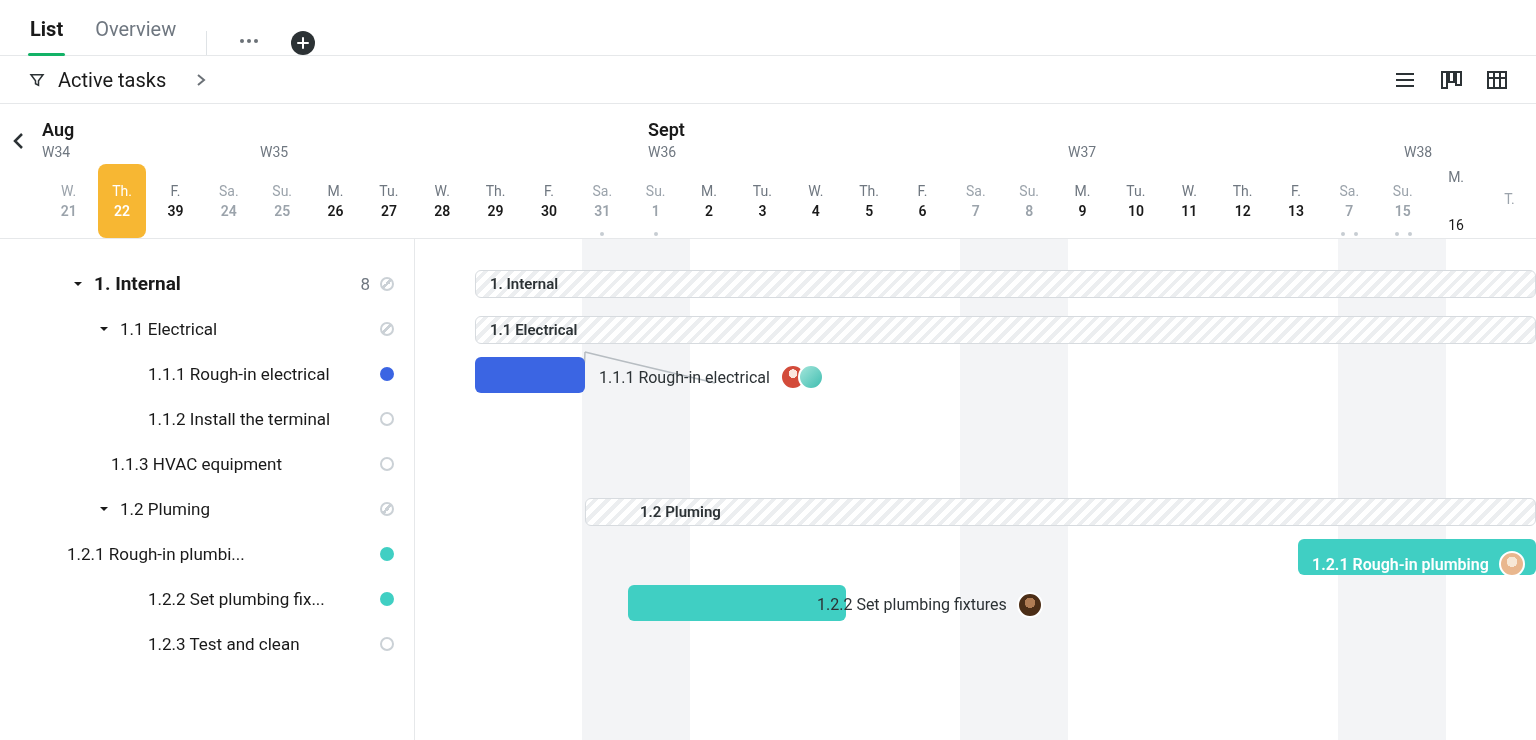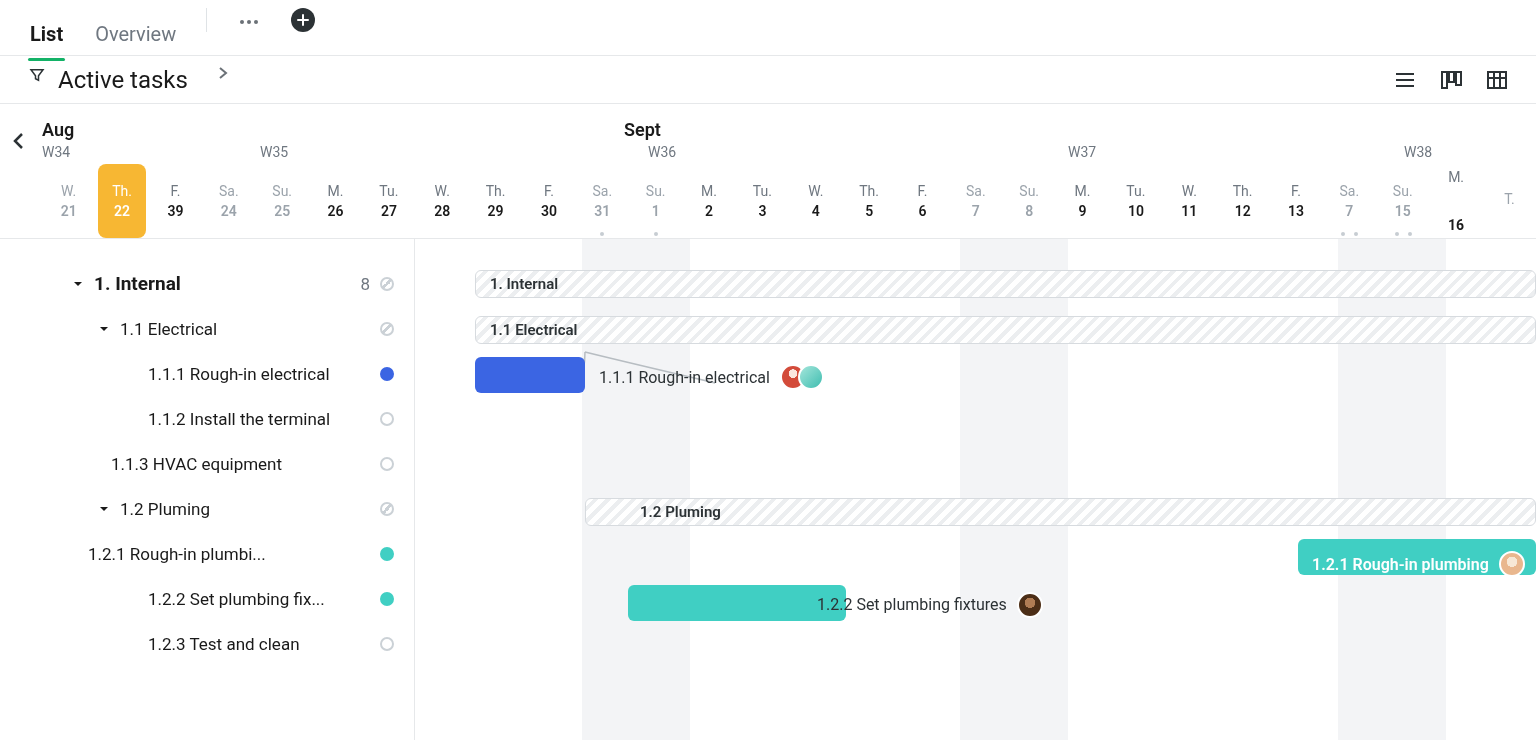--- a/index.html
+++ b/index.html
@@ -12,31 +12,31 @@
     --blue:#3b65e3;
     --teal:#40cfc3;
     --row-h:45px;
     --col-w:54px;
   }
   *{box-sizing:border-box;}
   html,body{margin:0;padding:0;font-family:-apple-system,BlinkMacSystemFont,"Segoe UI",Roboto,Helvetica,Arial,sans-serif;color:var(--text);background:#fff;}
   body{width:1536px;height:740px;overflow:hidden;}
 
   
-  .tabs{display:flex;align-items:flex-start;height:56px;padding:8px 28px;gap:28px;border-bottom:1px solid var(--border);}
+  .tabs{display:flex;align-items:flex-end;height:56px;padding:0 28px;gap:28px;border-bottom:1px solid var(--border);}
   .tab{font-size:20px;color:var(--muted);cursor:pointer;position:relative;padding:14px 2px;}
   .tab.active{color:var(--text);font-weight:700;}
   .tab.active::after{content:"";position:absolute;left:0;right:0;bottom:-1px;height:3px;background:#13b267;border-radius:2px;}
   .vsep{width:1px;height:24px;background:#dfe3e6;}
   .iconbtn{display:flex;align-items:center;justify-content:center;width:28px;height:28px;border-radius:50%;cursor:pointer;color:#6b7177;}
   .iconbtn.dark{background:#2c3235;color:#fff;width:24px;height:24px;font-size:15px;}
 
   
   .filter{display:flex;align-items:center;justify-content:space-between;height:48px;padding:0 28px;border-bottom:1px solid var(--border);}
-  .filter-left{display:flex;gap:12px;color:var(--text);font-size:24px;cursor:pointer;}
+  .filter-left{display:flex;align-items:center;gap:12px;color:var(--text);font-size:20px;cursor:pointer;}
   .filter-right{display:flex;align-items:center;gap:24px;color:#2c3235;}
   .view-icon{width:22px;height:22px;display:flex;align-items:center;justify-content:center;cursor:pointer;}
   svg{display:block;}
 
   
   .timeline-head{position:relative;padding-left:42px;border-bottom:1px solid var(--border);}
   .months{display:flex;height:36px;align-items:flex-end;font-size:18px;font-weight:600;}
   .months span{position:absolute;}
   .weeks{display:flex;height:24px;align-items:center;color:var(--muted);font-size:14px;}
   .weeks span{position:absolute;}
@@ -143,21 +143,21 @@
           <rect x="2" y="2" width="18" height="16"></rect>
           <path d="M2 8h18M8 2v16M14 2v16"></path>
         </svg>
     </div>
   </div>
 </div>
 
 <div class="timeline-head">
   <div class="months" id="months">
       <span style="left: 42px;">Aug</span>
-      <span style="left: 624px;">Sept</span>
+      <span style="left: 648px;">Sept</span>
     </div>
   <div class="weeks" id="weeks">
       <span style="left: 42px;">W34</span>
       <span style="left: 260px;">W35</span>
       <span style="left: 648px;">W36</span>
       <span style="left: 1032px; margin-left: 36px;">W37</span>
       <span style="left: 1404px;">W38</span>
     </div>
   <div class="back-arrow">
     <svg width="12" height="18" viewBox="0 0 12 18">
@@ -270,21 +270,21 @@
         <div class="dot2"></div>
       </div>
       <div class="day muted">
         <div class="dow">Su.</div>
         <div style="font-weight: 600;">15</div>
         <div class="dot first"></div>
         <div class="dot2"></div>
       </div>
       <div class="day">
         <div class="dow">M.</div>
-        <div style="font-weight: 700; margin-top: 28px;">16</div>
+        <div style="font-weight: 400; margin-top: 28px;">16</div>
       </div>
       <div class="day muted">
         <div class="dow">T.</div>
         <div style="font-weight: 600;"></div>
       </div>
     </div>
 </div>
 
 <div class="body">
 
@@ -322,21 +322,21 @@
     </div>
     <div class="tree-row" style="padding-left:98px;">
       <span class="caret">
         <svg width="10" height="10" viewBox="0 0 10 10">
             <path d="M1 3l4 4 4-4" fill="#1a1a1a"></path>
           </svg>
       </span>
       <span class="tree-label">1.2 Pluming</span>
       <span class="status striped"></span>
     </div>
-    <div class="tree-row" style="padding-left:88px;">
+    <div class="tree-row" style="padding-left:67px;">
       <span class="tree-label">1.2.1 Rough-in plumbi...</span>
       <span class="status teal"></span>
     </div>
     <div class="tree-row" style="padding-left:148px;">
       <span class="tree-label">1.2.2 Set plumbing fix...</span>
       <span class="status teal"></span>
     </div>
     <div class="tree-row" style="padding-left:148px;">
       <span class="tree-label">1.2.3 Test and clean</span>
       <span class="status"></span>

